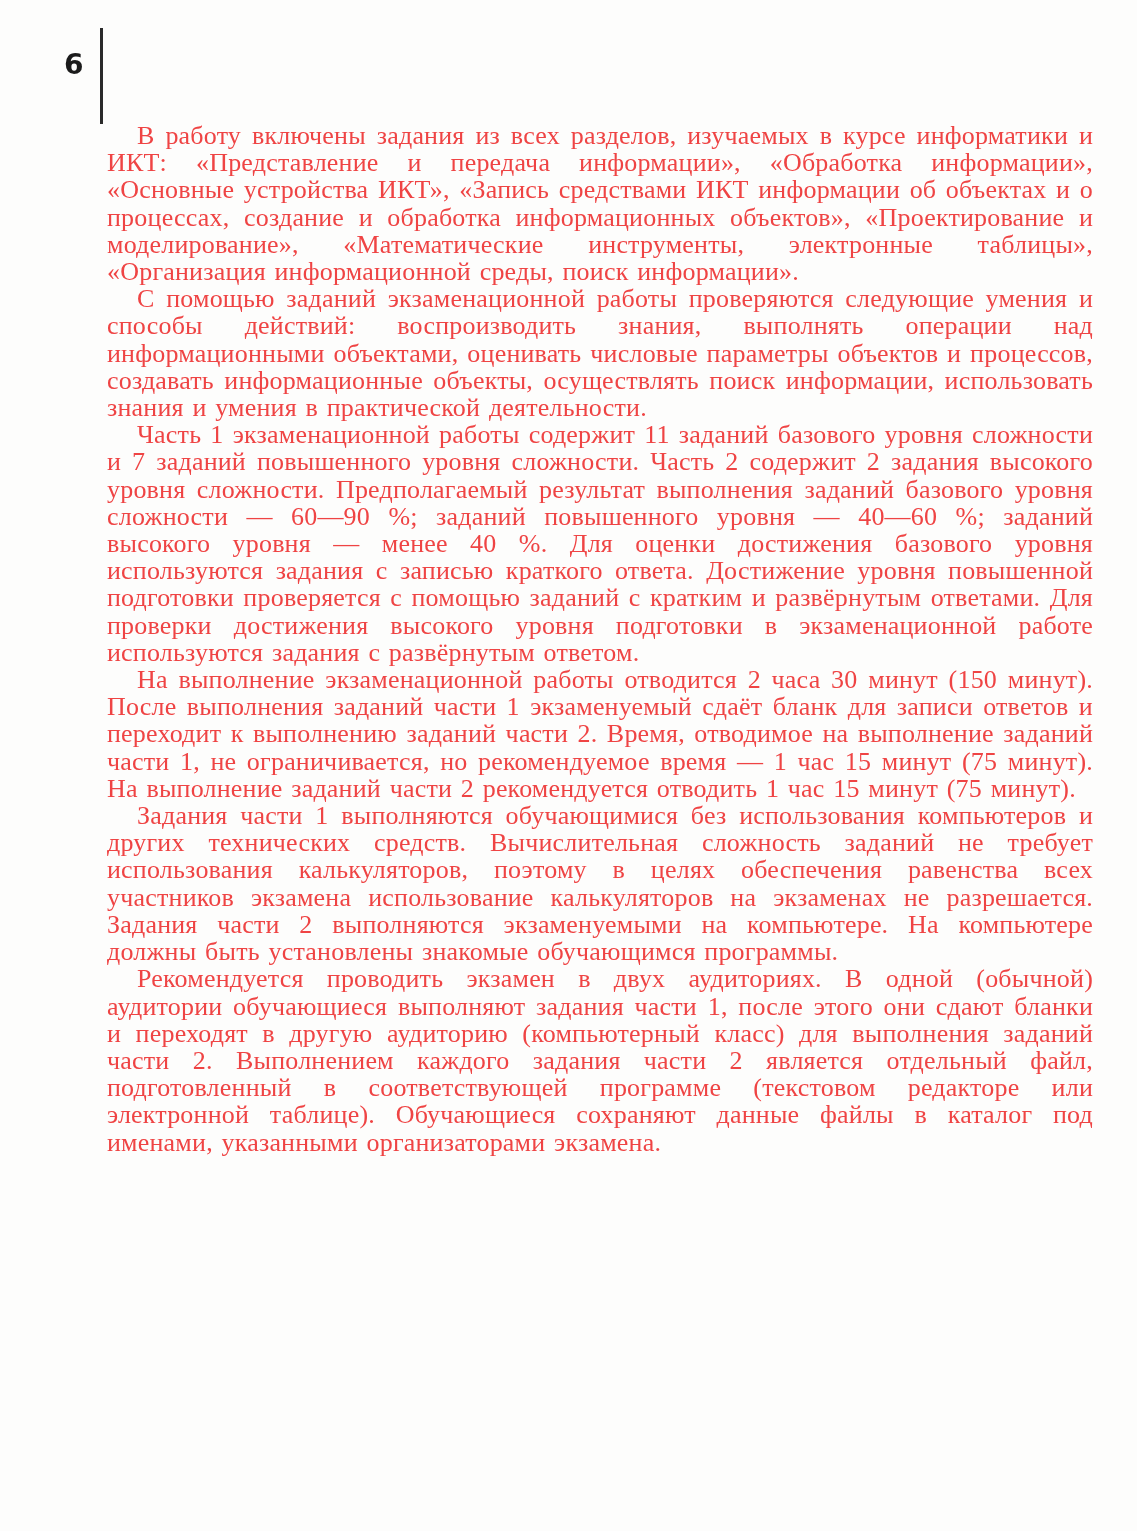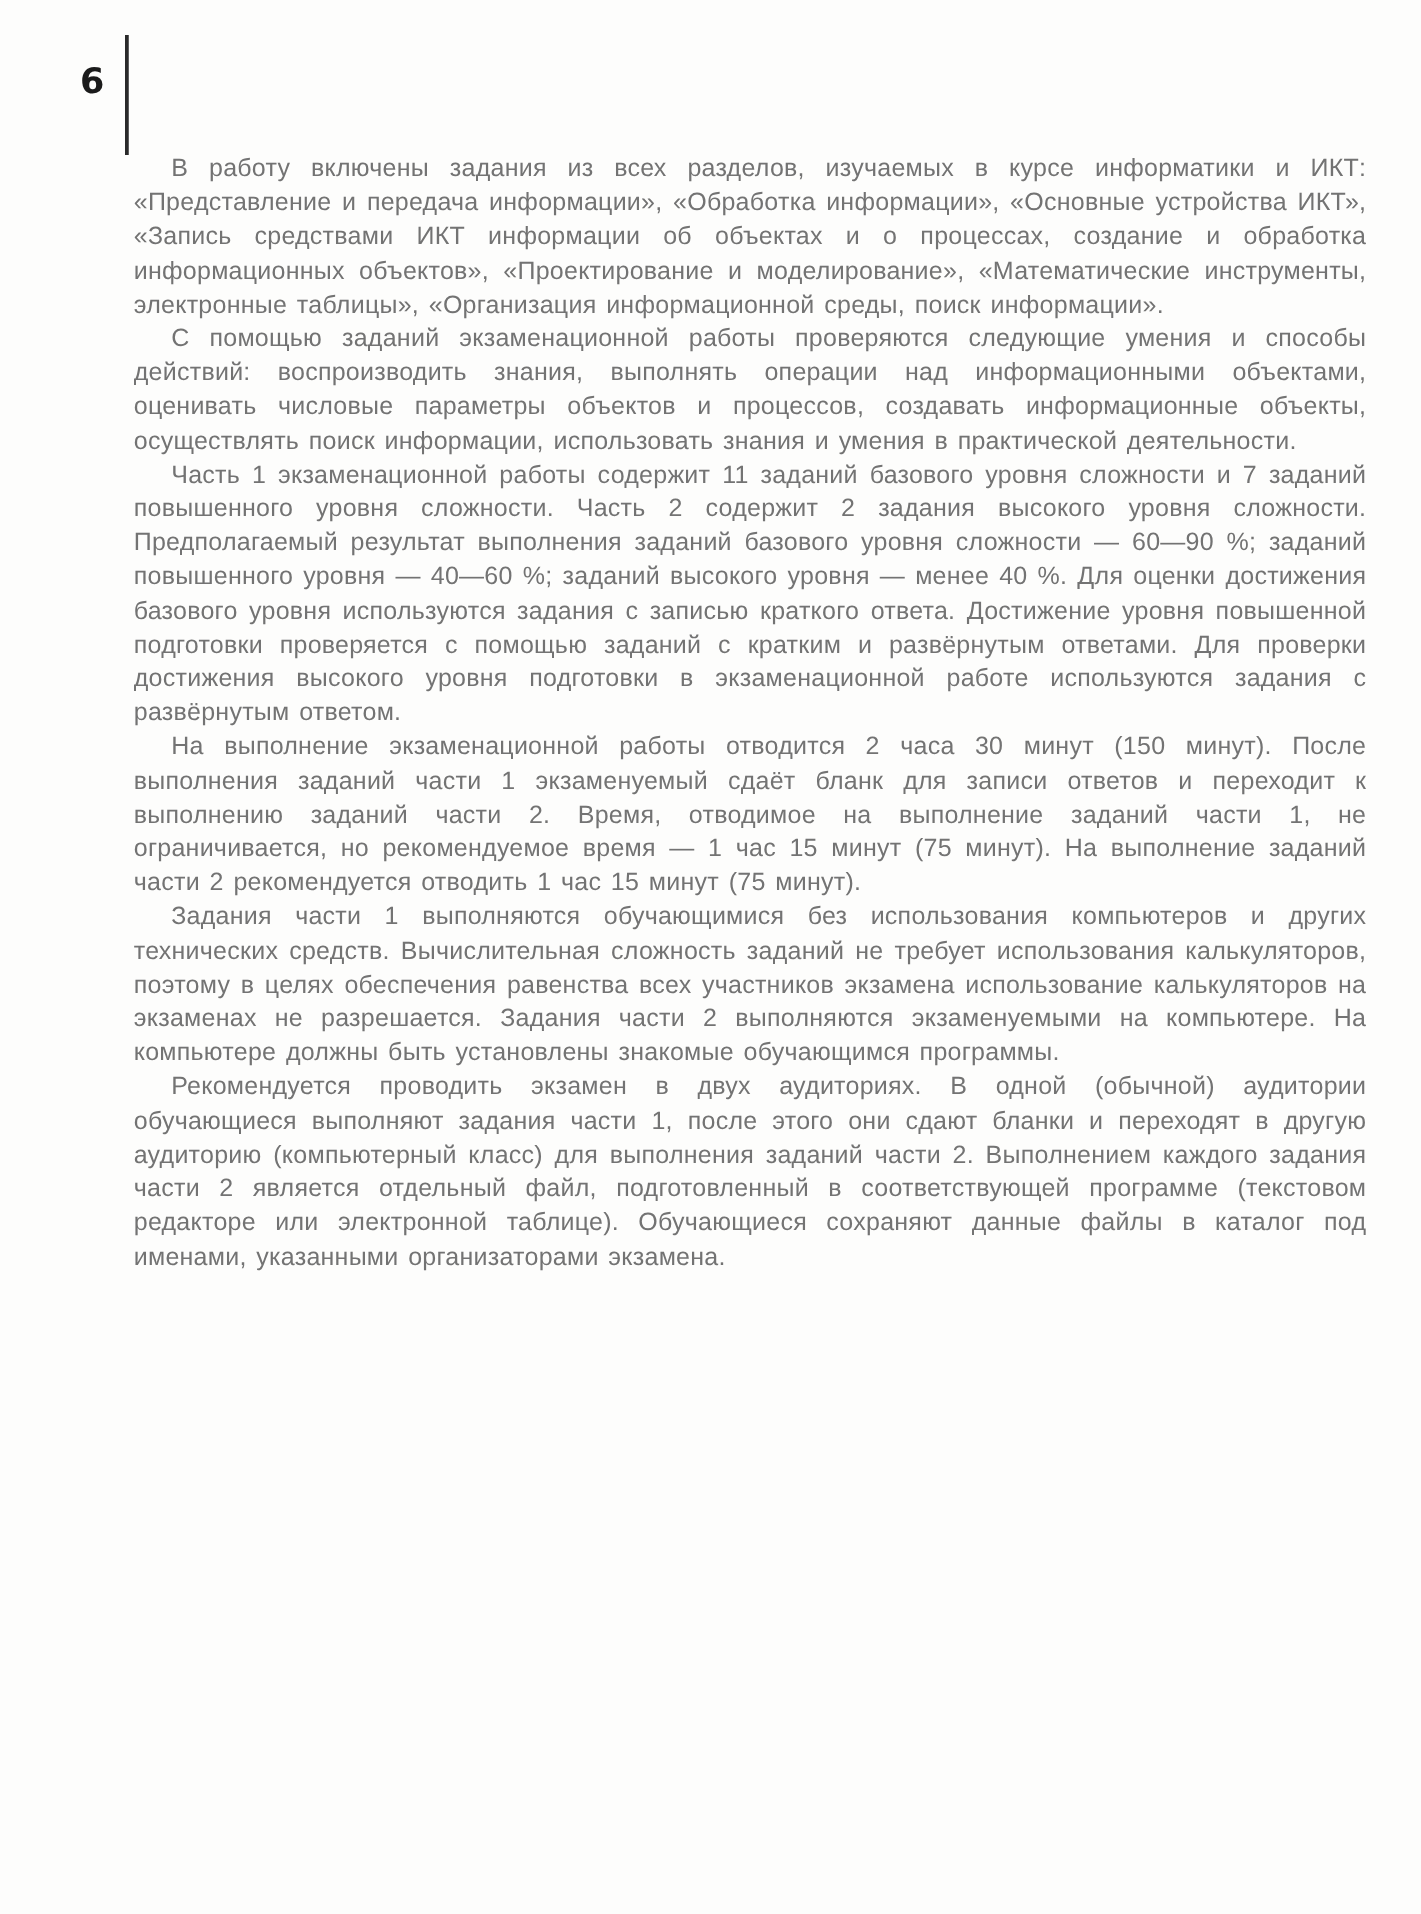--- a/index.html
+++ b/index.html
@@ -30,26 +30,27 @@
     top: 28px;
     width: 3px;
     height: 96px;
     background: #2a2a2a;
   }
   .text-block {
     position: absolute;
     left: 107px;
     top: 122px;
     width: 986px;
-    color: #737373;
-    font-size: 20px;
+    color: #ef4444;
+    font-size: 26px;
     line-height: 27.2px;
     font-weight: 500;
     text-align: justify;
     letter-spacing: 0.2px;
+    font-family: Liberation Serif, serif;
   }
   .text-block p {
     margin: 0;
     text-indent: 30px;
     word-spacing: 2px;
   }
 </style>
 </head>
 <body>
 

